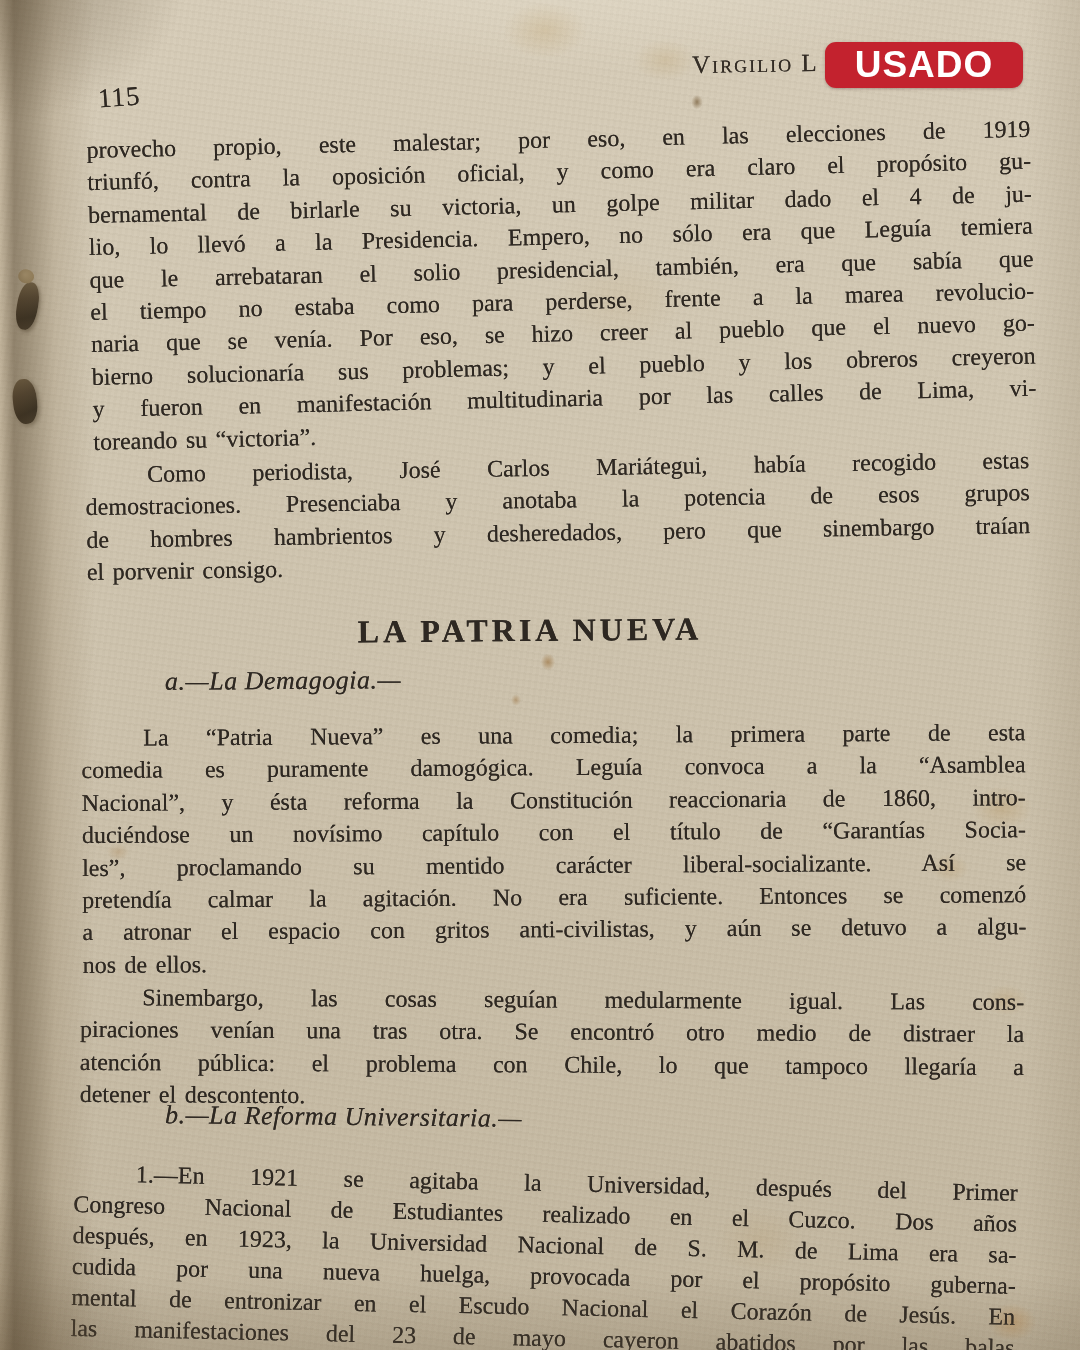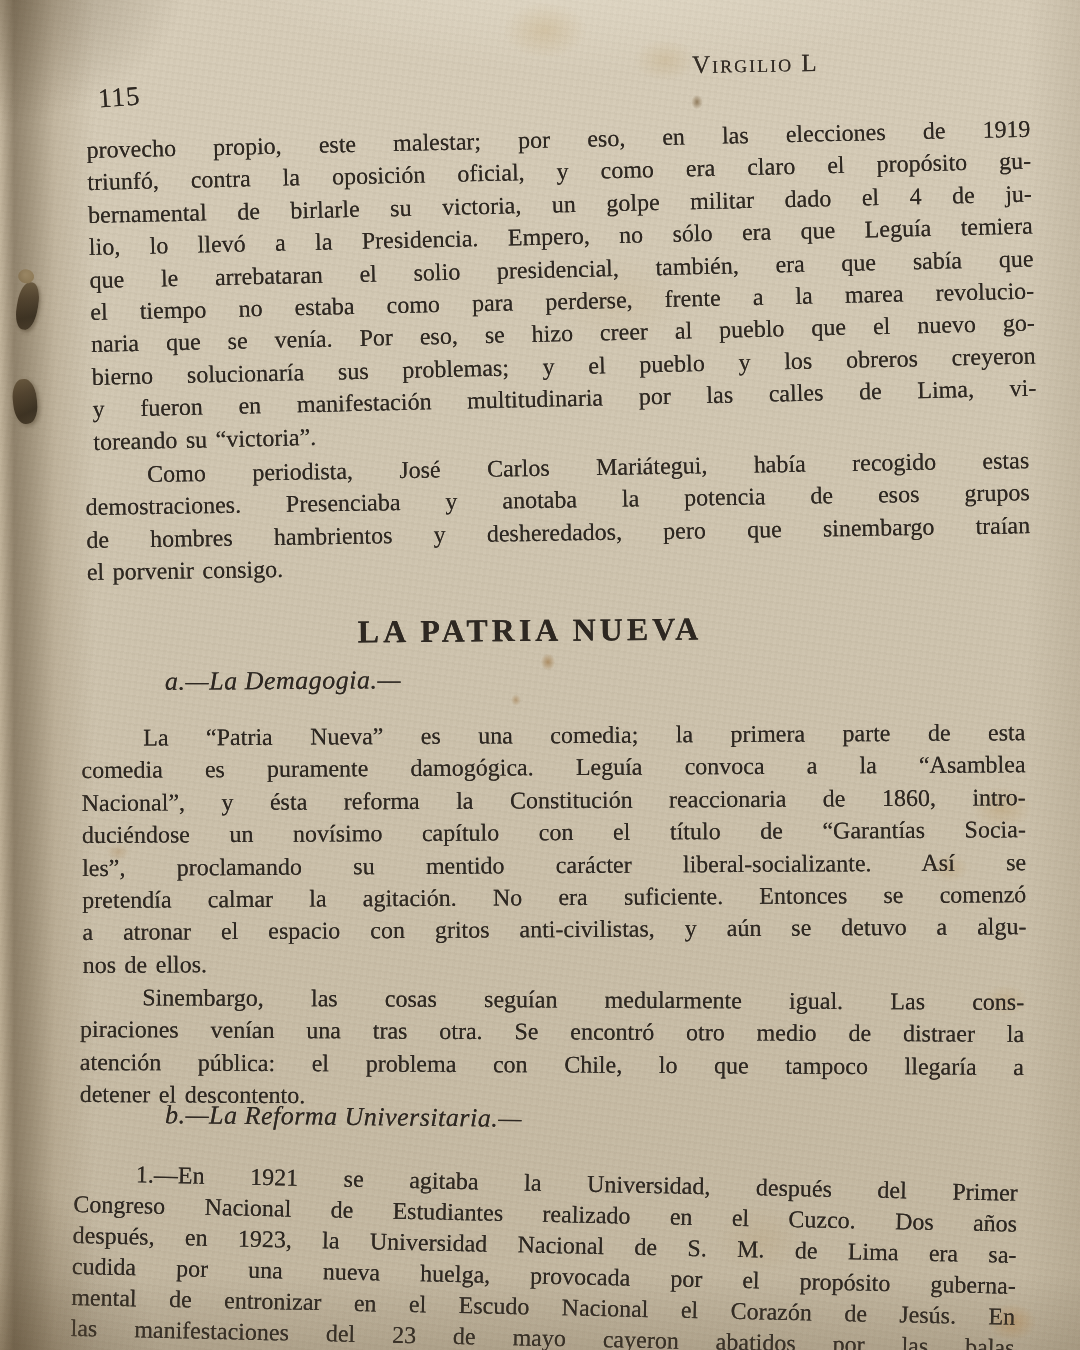--- a/index.html
+++ b/index.html
@@ -152,13 +152,16 @@
         <div class="line">después, en 1923, la Universidad Nacional de S. M. de Lima era sa-</div>
         <div class="line">cudida por una nueva huelga, provocada por el propósito guberna-</div>
         <div class="line">mental de entronizar en el Escudo Nacional el Corazón de Jesús. En</div>
         <div class="line">las manifestaciones del 23 de mayo cayeron abatidos por las balas</div>
         <div class="line last">policiales un estudiante y un obrero; de éste se a</div>
       </div>
   </div>
 
   <div class="overlay shading"></div>
 
+  <div class="badge" style="background: rgb(195, 34, 46);">
+    <span style="color: rgb(255, 255, 255);">USADO</span>
+  </div>
 </div>
 
 </body></html>

